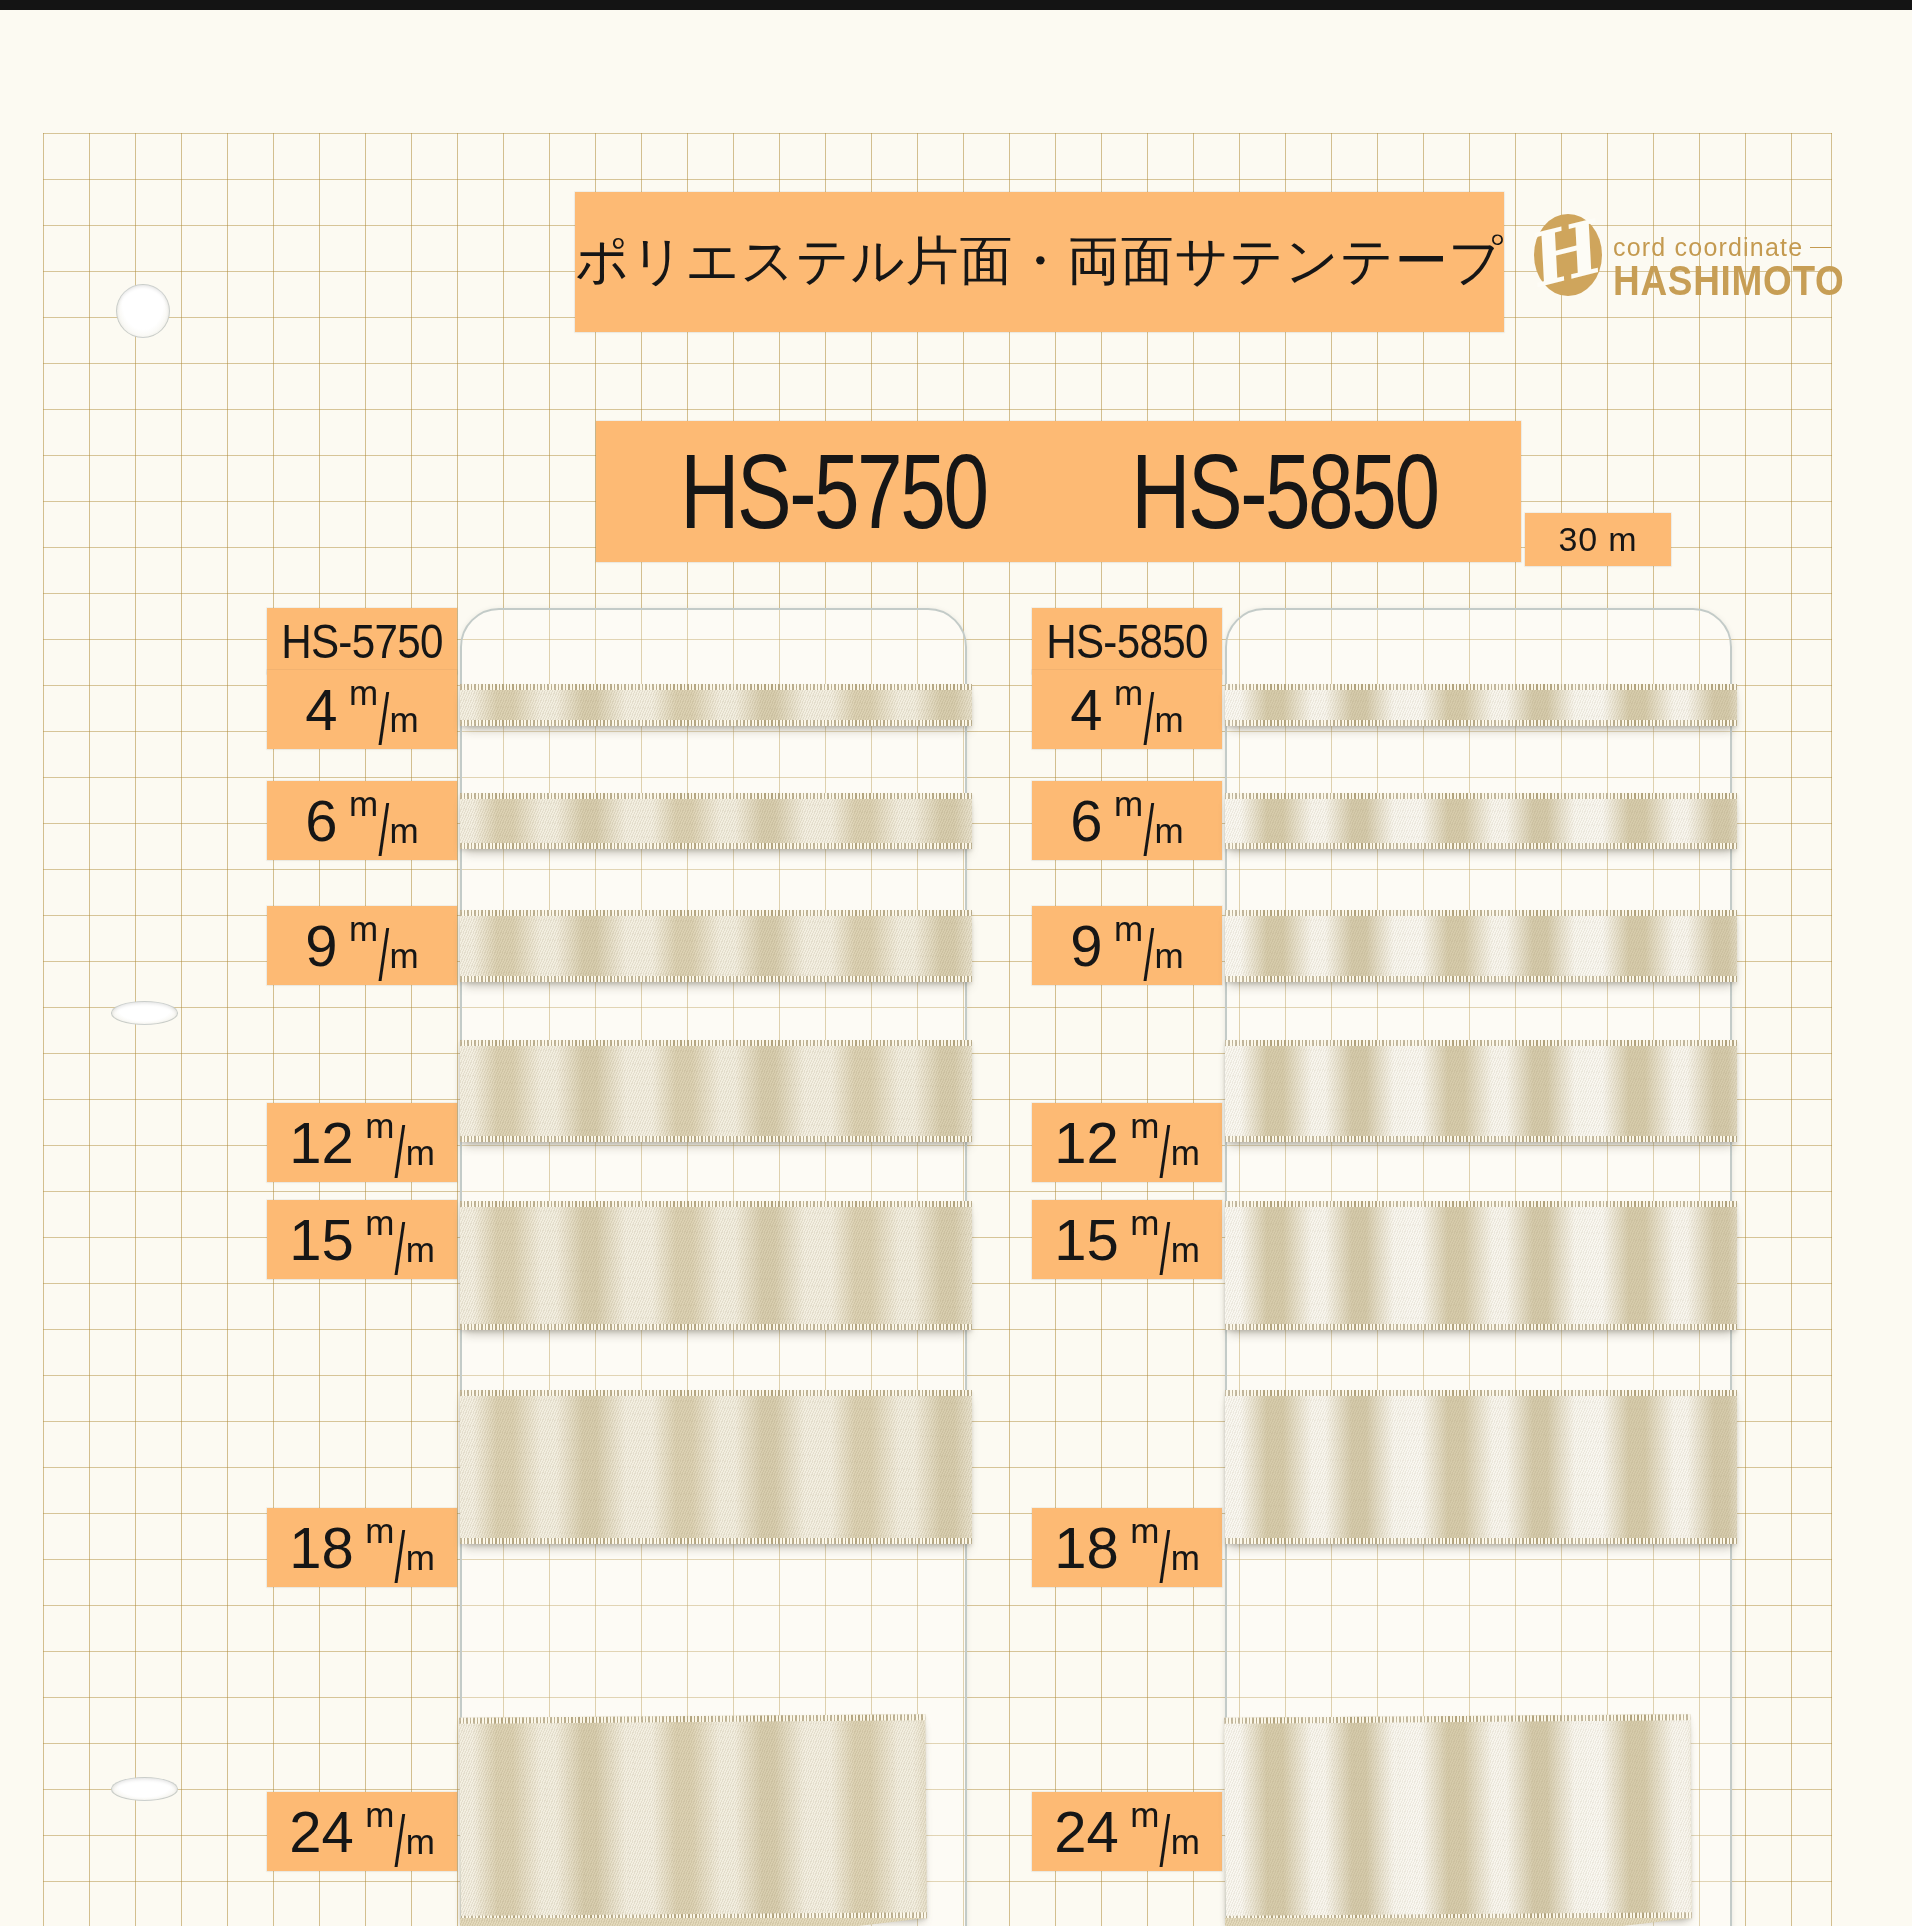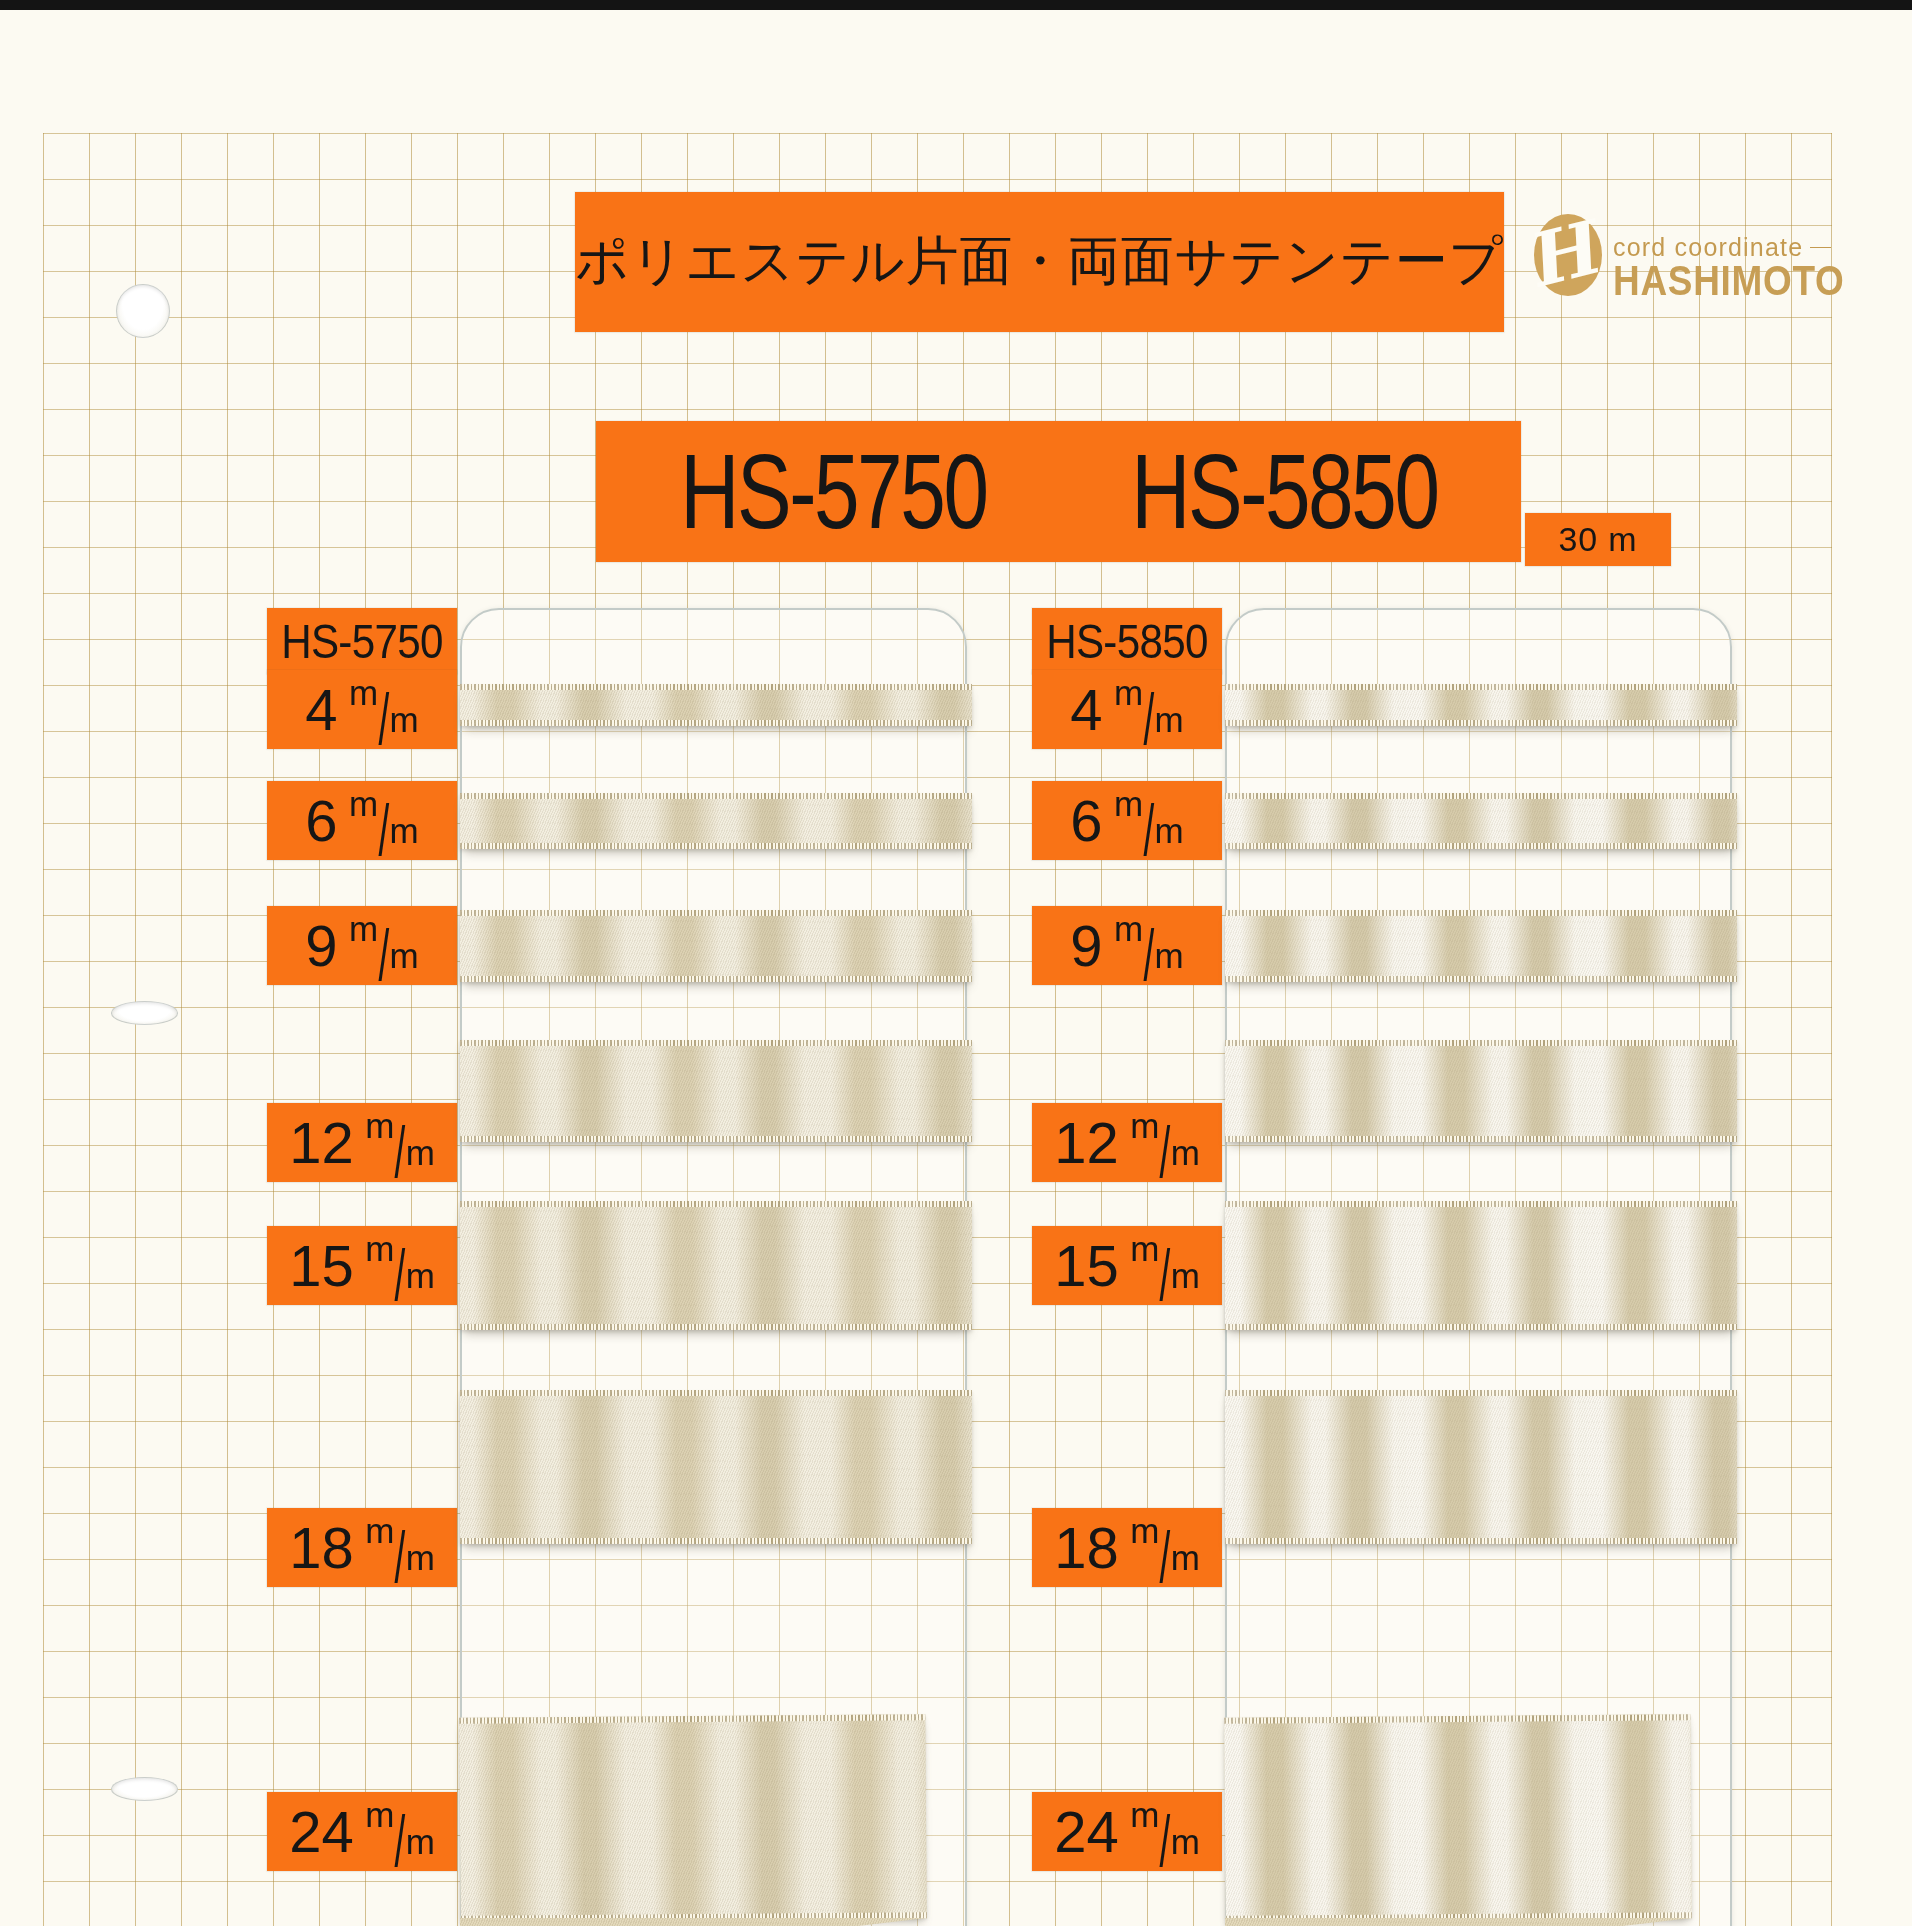--- a/index.html
+++ b/index.html
@@ -20,21 +20,21 @@
 
   
   .hole{position:absolute;z-index:3;border-radius:50%;border:1.9px solid rgba(163,170,166,.55);
     background:radial-gradient(ellipse at 50% 35%, #ffffff 55%, #edebdf 100%);
     box-shadow:inset 0 1.5px 3.5px rgba(0,0,0,.10);}
   .h1{left:116px;top:284px;width:52px;height:52px;}
   .h2{left:111px;top:1001px;width:65px;height:21.6px;}
   .h3{left:111px;top:1777px;width:65px;height:21.6px;}
 
   
-  .sticker{position:absolute;background:#f97316;z-index:4;box-shadow:0 0 0 0.8px rgba(90,90,80,.07), 0 1.2px 2.3px rgba(120,115,95,.10);
+  .sticker{position:absolute;background:#fdba74;z-index:4;box-shadow:0 0 0 0.8px rgba(90,90,80,.07), 0 1.2px 2.3px rgba(120,115,95,.10);
     display:flex;align-items:center;justify-content:center;color:#161616;}
 
   .title-sticker{left:575px;top:192px;width:929px;height:140px;}
   .title-text{font-size:53px;font-weight:500;letter-spacing:0.8px;white-space:nowrap;}
 
   .codes-sticker{left:596px;top:421px;width:925px;height:141px;gap:58px;}
   .code-text{font-size:105px;font-weight:400;letter-spacing:-3.1px;transform:scaleX(.78);transform-origin:center;white-space:nowrap;}
 
   .len-sticker{left:1525px;top:505px;width:146px;height:53px;margin-top:8px;}
   .len-text{font-size:34px;letter-spacing:0.8px;}
@@ -61,21 +61,21 @@
   .collab-sticker{top:608px;width:190px;height:66px;}
   .collab{font-size:49px;font-weight:500;letter-spacing:-0.8px;transform:scaleX(.86);white-space:nowrap;}
   .col1{left:267px;}
   .col2{left:1032px;}
   .sizelab{width:190px;height:79px;gap:0;}
   .num{font-size:58px;line-height:1;}
   .mm{display:inline-flex;align-items:flex-start;margin-left:11.6px;height:59px;line-height:1;}
   .mtop{font-size:35px;transform:translateY(-4.6px);}
   .msl{font-size:35px;display:inline-block;transform:scale(1.1,2.05) translateY(10px);margin:0 0.8px;font-weight:300;}
   .mbot{font-size:35px;transform:translateY(21.6px);}
-  .y4{top:670px;} .y6{top:781px;} .y9{top:906px;} .y12{top:1103px;} .y15{top:1226px;}
+  .y4{top:670px;} .y6{top:781px;} .y9{top:906px;} .y12{top:1103px;} .y15{top:1200px;}
   .y18{top:1508px;} .y24{top:1748px;margin-top:44px;}
 
   
   .rib{position:absolute;z-index:5;box-sizing:border-box;background-color:#e7dec2;
     background-image:
       repeating-linear-gradient(113deg, rgba(124,108,72,.13) 0 1px, rgba(255,255,255,0) 1px 2.3px),
       repeating-linear-gradient(90deg, rgba(255,255,255,.50) 0 13px, rgba(203,190,156,.42) 37px 53px,
         rgba(255,255,255,.48) 81px 96px, rgba(189,176,140,.38) 123px 136px, rgba(255,255,255,.50) 166px 179px);
     box-shadow:0 7px 10px -3.9px rgba(100,95,78,.42), 0 1.5px 3.1px rgba(110,105,88,.18);}
   .rib::before,.rib::after{content:"";position:absolute;left:0;right:0;height:6.2px;

